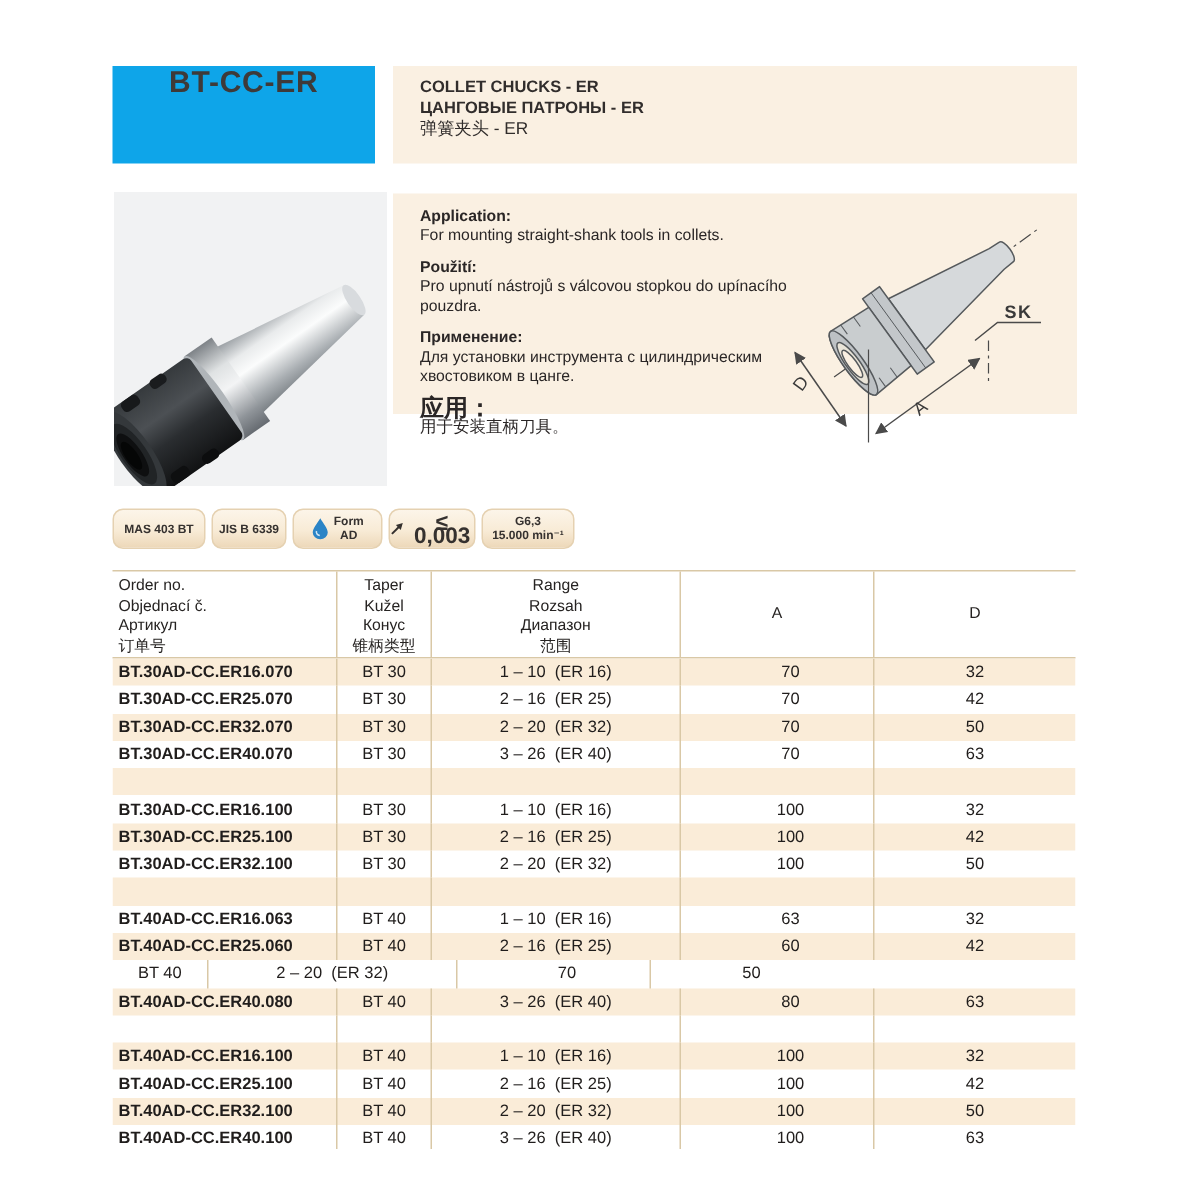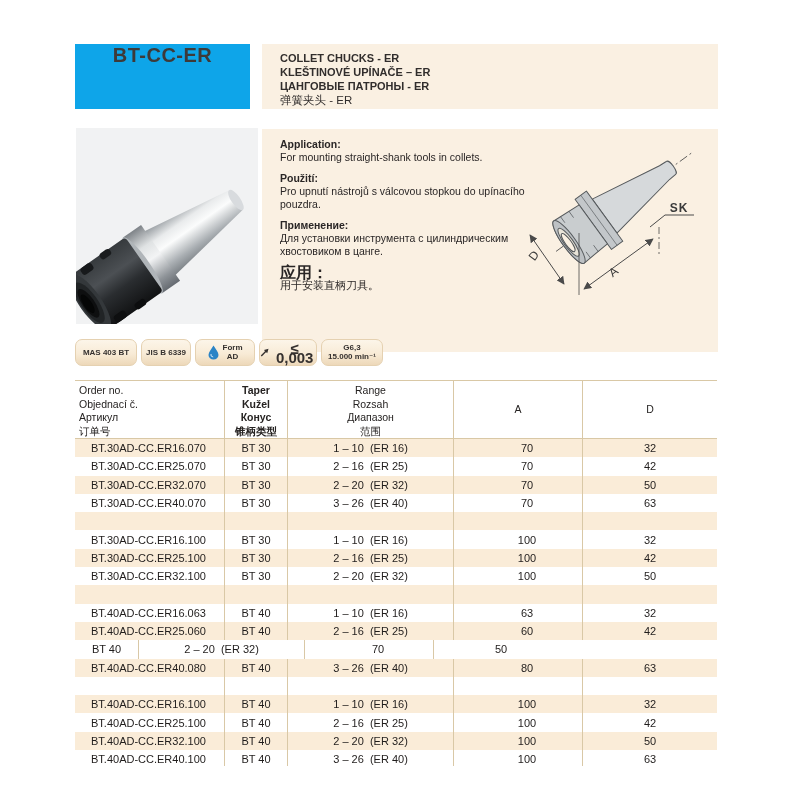--- a/index.html
+++ b/index.html
@@ -10,21 +10,21 @@
   .code-box{position:absolute;left:75px;top:44px;width:175px;height:65px;background:#0ea5e9;
             display:flex;align-items:flex-start;justify-content:center;
             font-size:20px;font-weight:bold;color:#3E3A39;letter-spacing:.5px;}
   .title-panel{position:absolute;left:262px;top:44px;width:456px;height:65px;background:#FAF0E2;
                box-sizing:border-box;padding:7px 0 0 18px;}
   .title-line{font-size:11px;font-weight:bold;color:#312D2C;line-height:14px;}
   .title-line.zh{font-weight:normal;font-size:11.5px;line-height:15px;}
 
   
   .photo-panel{position:absolute;left:76px;top:128px;width:182px;height:196px;background:#F1F2F3;}
-  .app-panel{position:absolute;left:262px;top:129px;width:456px;height:223px;background:#FAF0E2;}
+  .app-panel{position:absolute;left:262px;top:129px;width:456px;height:147px;background:#FAF0E2;}
   .app-text{position:absolute;left:18px;top:9px;width:266px;font-size:10.5px;line-height:13px;color:#2A2626;}
   .app-item{margin-bottom:8px;}
   .app-label{font-weight:bold;}
   .app-item.zh .app-label{font-size:16px;}
   .app-item.zh .app-body{font-size:11px;}
   .drawing-svg{position:absolute;right:0;top:0;}
 
   
   .badges{position:absolute;left:75px;top:339px;display:flex;gap:4px;}
   .badge{height:27px;box-sizing:border-box;border:1px solid #E5D1B1;border-radius:7px;
@@ -33,48 +33,47 @@
          font-size:8px;font-weight:bold;color:#35312F;text-align:center;line-height:9px;}
   .badge .big{font-size:15px;}
   .badge .two-line div{line-height:8.5px;}
 
   
   .table-head{position:absolute;left:75px;top:380px;width:642px;height:58px;box-sizing:border-box;
               border-top:1px solid #D9C8A6;display:flex;font-size:10.5px;line-height:13.5px;color:#262322;}
   .th{box-sizing:border-box;padding-top:3px;text-align:center;}
   .th+.th{border-left:1px solid #D9C8A6;}
   .th.c1{width:149px;text-align:left;padding-left:4px;}
-  .th.c2{width:63px;font-weight:bold;}
+  .th.c2{width:63px;}
   .th.c3{width:166px;}
   .th.c4{width:129px;display:flex;align-items:center;justify-content:center;padding-top:0;}
   .th.c5{width:135px;display:flex;align-items:center;justify-content:center;padding-top:0;}
 
   .table-body{position:absolute;left:75px;top:438px;width:642px;height:328px;overflow:hidden;
               border-top:1px solid #D9C8A6;box-sizing:border-box;}
   .tr{display:flex;height:18.3px;font-size:11px;color:#201D1C;}
   .tr:nth-child(odd){background:#FAECD8;}
   .td{box-sizing:border-box;height:100%;display:flex;align-items:center;justify-content:center;}
   .td+.td{border-left:1px solid #D9C8A6;}
-  .td.c1{width:149px;justify-content:flex-start;padding-left:16px;font-weight:normal;}
+  .td.c1{width:149px;justify-content:flex-start;padding-left:4px;font-weight:bold;}
   .td.c2{width:63px;}
   .td.c3{width:166px;white-space:pre;}
   .td.c4{width:129px;padding-left:18px;}
   .td.c5{width:135px;}
 </style>
 </head>
 <body>
 
 <div class="page">
 
   <div class="code-box">
     <span>BT-CC-ER</span>
   </div>
   <div class="title-panel">
     <div class="title-line">COLLET CHUCKS - ER</div>
-    <div class="title-line">KLEŠTINOVÉ UPÍNAČE – ER</div>
     <div class="title-line">ЦАНГОВЫЕ ПАТРОНЫ - ER</div>
     <div class="title-line zh">弹簧夹头 - ER</div>
   </div>
 
   <div class="photo-panel">
     <svg width="182" height="196" viewBox="0 0 182 196">
       <defs>
         <linearGradient id="steel" gradientUnits="userSpaceOnUse" x1="0" y1="-30" x2="0" y2="30">
           <stop offset="0" stop-color="#878d92"></stop>
             <stop offset="0.28" stop-color="#e9ebec"></stop>

